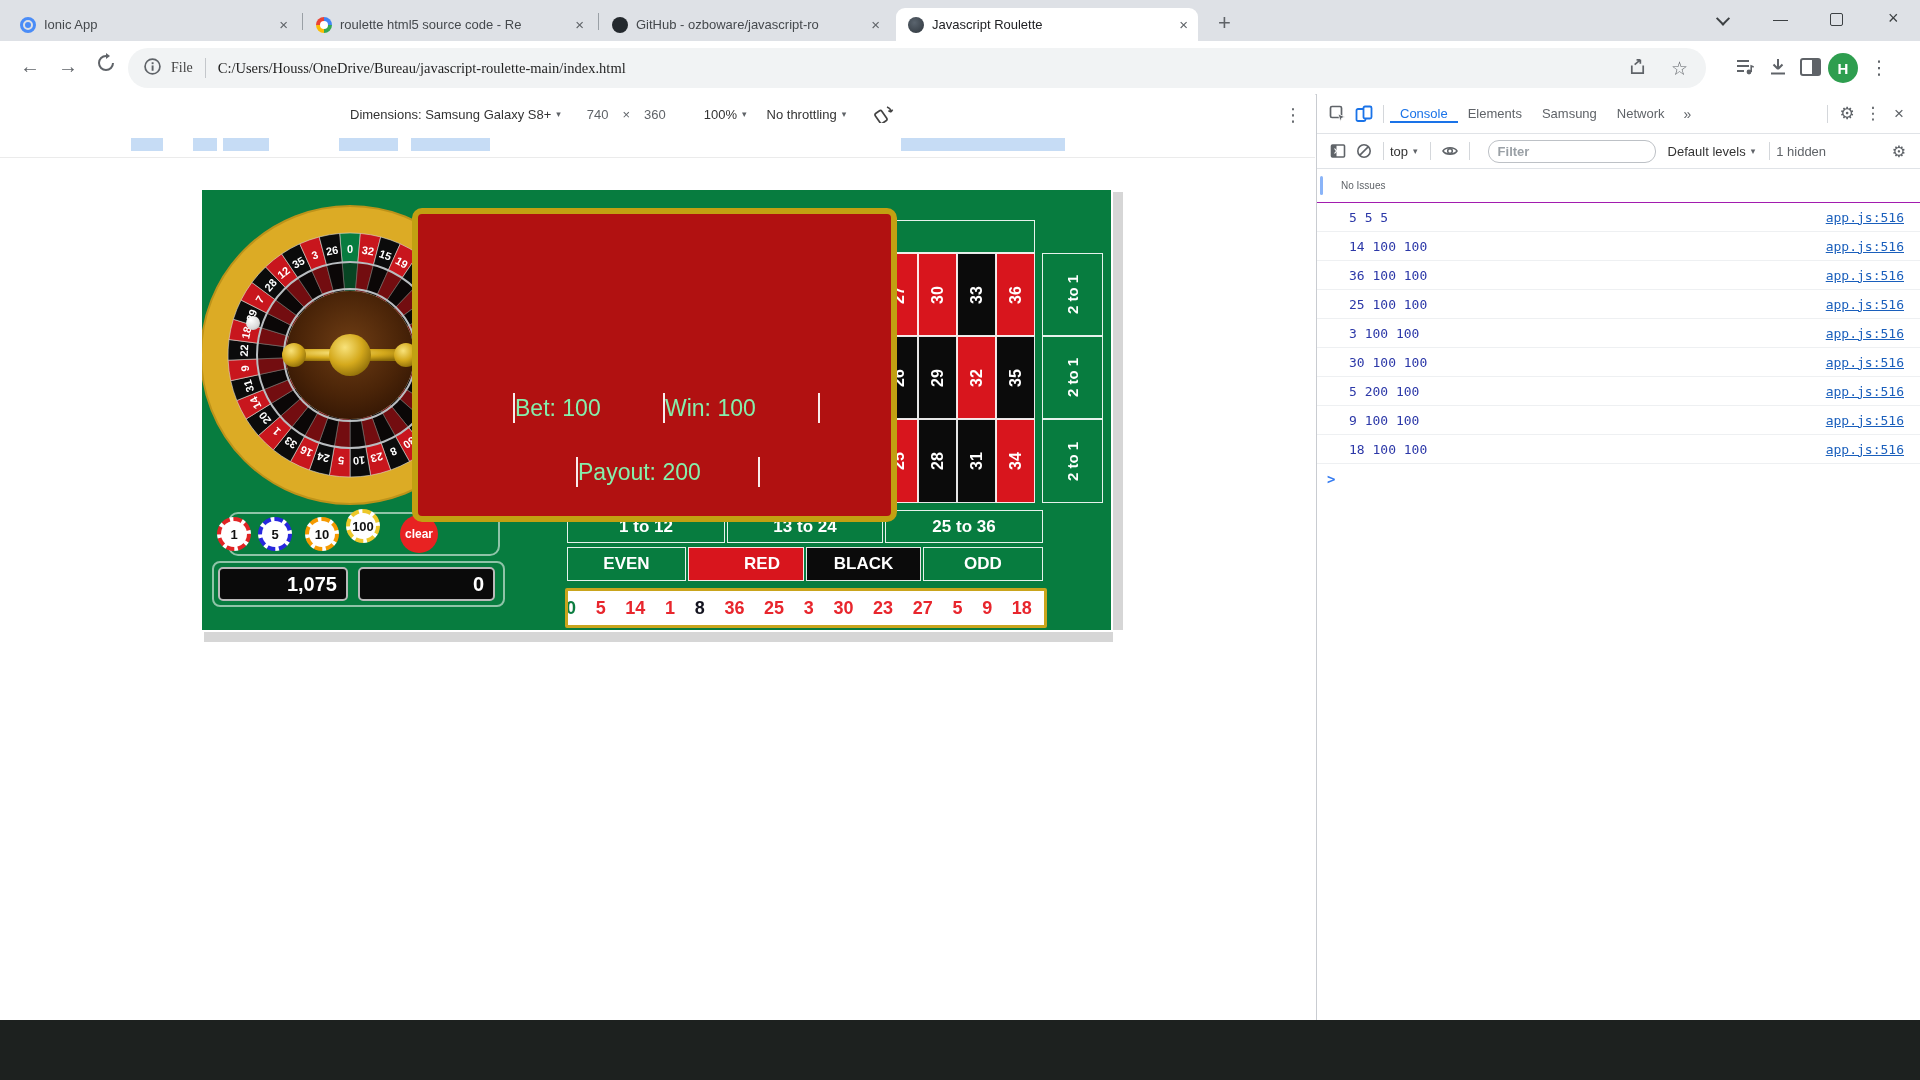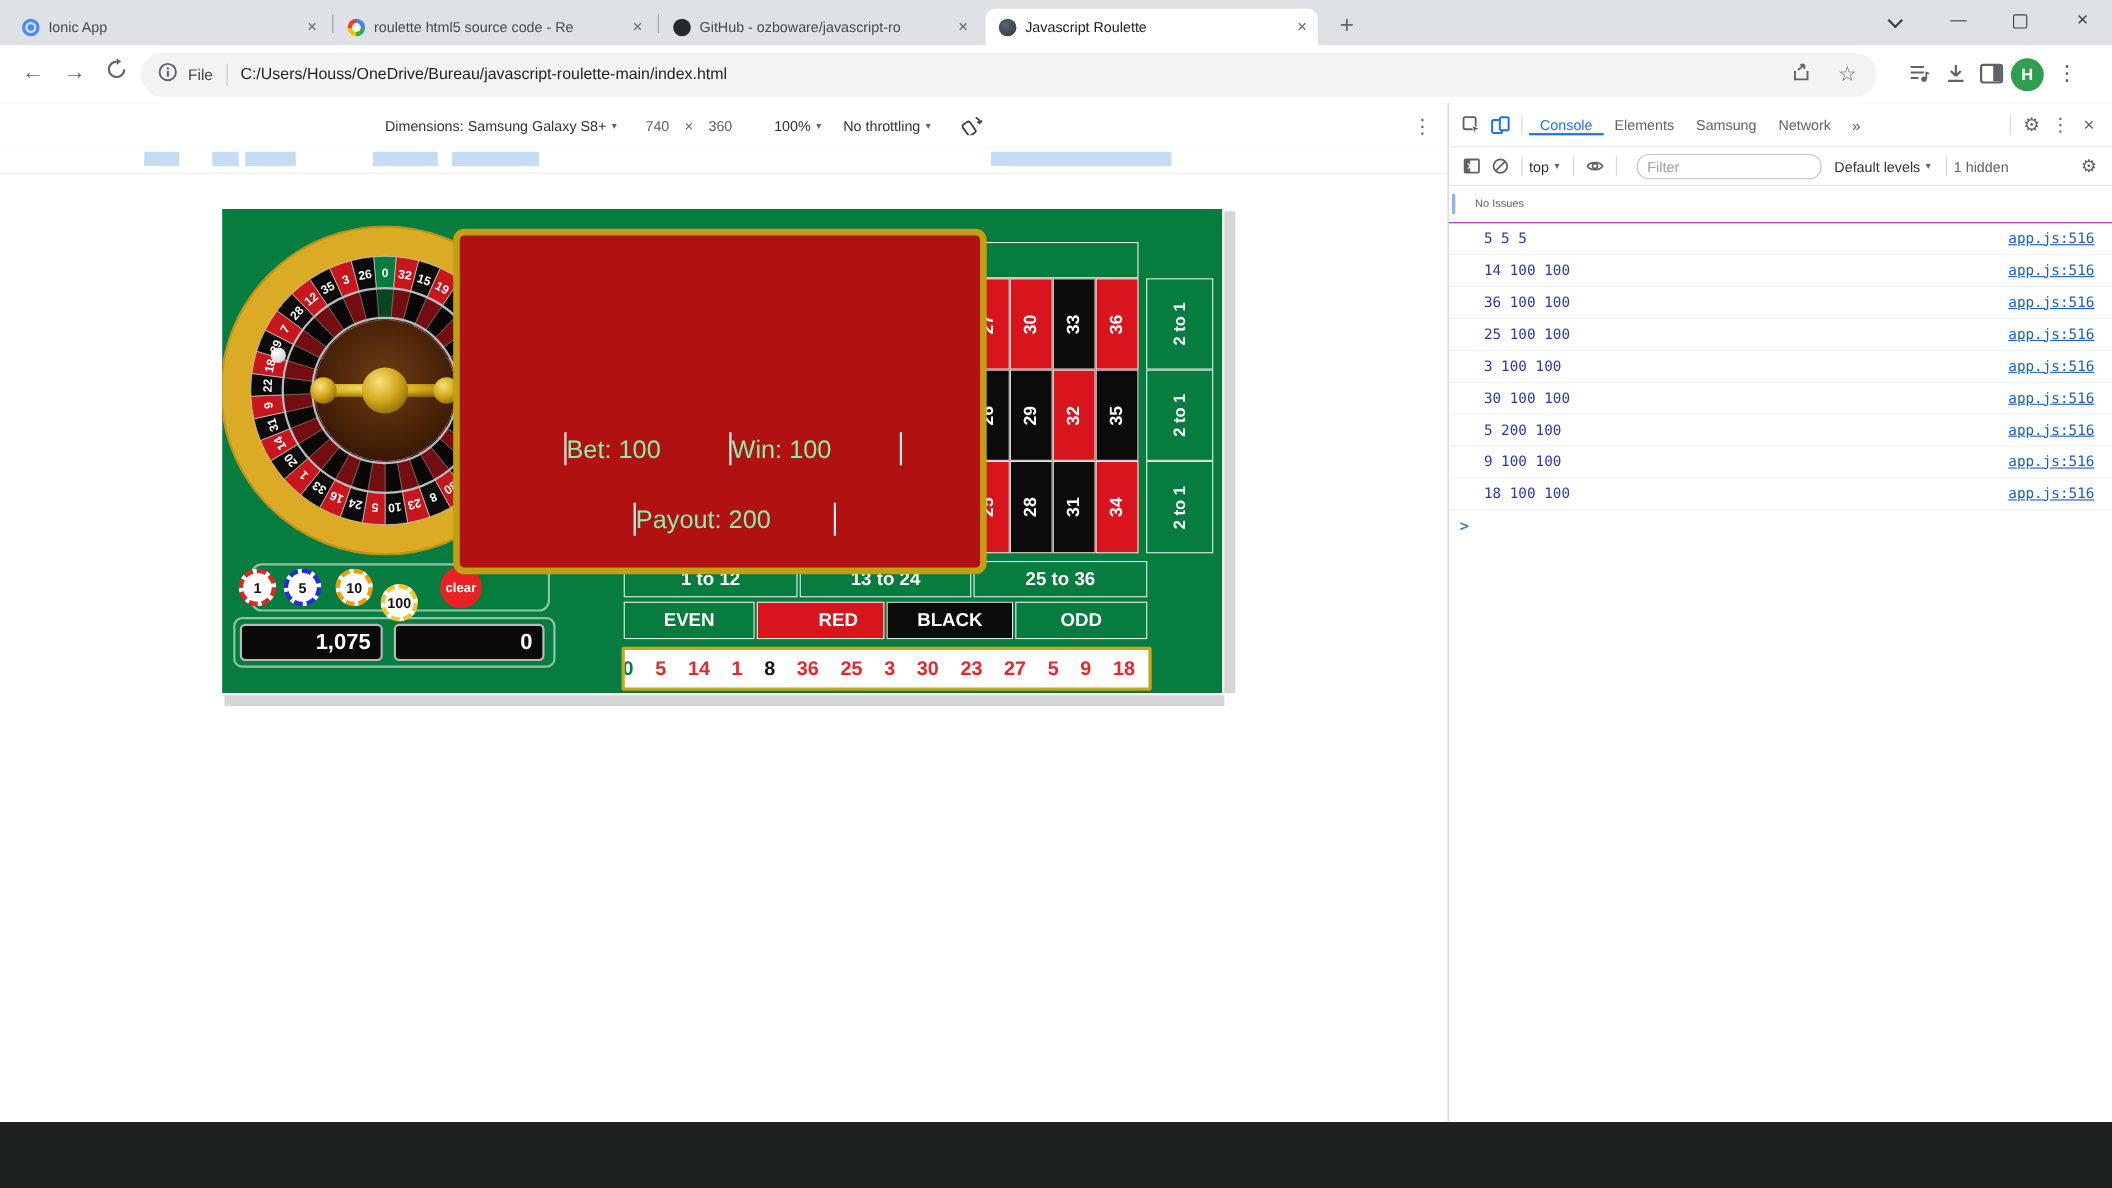--- a/index.html
+++ b/index.html
@@ -22,21 +22,21 @@
   .fav-roulette{border-radius:50%;background:radial-gradient(circle at 40% 35%,#5a646e,#2e353c);}
   .tabsep{position:absolute;top:13px;width:1px;height:17px;background:#9aa0a6;}
   #newtab{position:absolute;left:1218px;top:10px;font-size:22px;color:#5f6368;}
   .winctl{position:absolute;top:10px;color:#3c4043;font-size:15px;}
   .chev-down{width:10px;height:10px;border-right:2px solid #5f6368;border-bottom:2px solid #5f6368;transform:rotate(45deg);}
 
   
   #addressbar{position:absolute;left:0;top:41px;width:1920px;height:53px;background:#fff;border-bottom:1px solid #dfe1e5;}
   .navic{position:absolute;top:14px;font-size:20px;color:#5f6368;}
   #urlpill{position:absolute;left:128px;top:7px;width:1578px;height:40px;border-radius:20px;background:#f1f3f4;
-    display:flex;align-items:center;}
+    display:flex;align-items:center;font-family:Liberation Serif, serif;}
   #urlpill .sep{width:1px;height:20px;background:#c4c7cb;margin:0 12px;}
   #url-scheme{font-size:14px;color:#444;}
   #url-text{font-size:14.5px;color:#1f1f1f;white-space:nowrap;}
   .pill-ic{margin-left:auto;}
   .rt-ic{position:absolute;top:13px;width:26px;height:26px;display:flex;align-items:center;justify-content:center;color:#5f6368;}
   #avatar{position:absolute;left:1828px;top:12px;width:30px;height:30px;border-radius:50%;background:#2e9e4f;
     color:#fff;font-size:15px;font-weight:bold;display:flex;align-items:center;justify-content:center;}
 
   
   #devicebar{position:absolute;left:0;top:94px;width:1315px;height:40px;background:#fff;border-bottom:1px solid #ebebeb;}
@@ -88,21 +88,21 @@
 
   
   #devtools{position:absolute;left:1316px;top:94px;width:604px;height:926px;background:#fff;border-left:1px solid #c9ccd1;box-sizing:border-box;}
   #dt-header{height:39px;border-bottom:1px solid #e0e3e7;display:flex;align-items:center;padding:0 8px;}
   .dt-tab{font-size:13px;color:#5f6368;padding:0 10px;height:39px;line-height:39px;box-sizing:border-box;}
   .dt-tab.active{color:#1a73e8;border-bottom:2px solid #1a73e8;}
   .dt-sep{width:1px;height:18px;background:#d4d7db;margin:0 6px;}
   .dt-ic{width:26px;height:26px;display:flex;align-items:center;justify-content:center;color:#5f6368;flex:none;}
   #dt-toolbar{height:34px;border-bottom:1px solid #e0e3e7;display:flex;align-items:center;padding:0 8px;font-size:13px;color:#333;}
   #dt-filter{width:148px;height:21px;border:1px solid #bdc1c6;border-radius:11px;padding:0 9px;font-size:13px;
-    color:#333;outline:none;margin:0 12px;font-family:"Liberation Sans",sans-serif;}
+    color:#333;outline:none;margin:0 12px;font-family:"Liberation Sans",sans-serif;font-weight:bold;}
   #dt-filter::placeholder{color:#9aa0a6;}
   #dt-issues{height:33px;border-bottom:1px solid #a21caf;display:flex;align-items:center;font-size:10px;color:#5f6368;position:relative;}
   #dt-issues .bar{position:absolute;left:3px;top:7px;width:3px;height:19px;background:#8ab4f8;border-radius:2px;}
   #dt-issues .txt{margin-left:24px;}
   .console-row{height:28px;border-bottom:1px solid #eef0f2;display:flex;align-items:center;
     font-family:"DejaVu Sans Mono",monospace;font-size:13px;}
   .console-row .msg{margin-left:32px;color:#2c38a8;}
   .console-row .src{margin-left:auto;margin-right:16px;color:#1a5fbc;text-decoration:underline;}
   #dt-prompt{height:30px;display:flex;align-items:center;color:#367cf1;font-weight:bold;
     font-family:"DejaVu Sans Mono",monospace;font-size:14px;padding-left:10px;}
@@ -409,21 +409,21 @@
         <span class="hist-n">5</span>
         <span class="hist-n">9</span>
         <span class="hist-n">18</span>
       </div>
 
     <div id="chipbox"></div>
     <div id="chips-row">
         <div class="chip" style="left: 15px; top: 327px; border: 4px dashed rgb(224, 36, 36);">1</div>
         <div class="chip" style="left: 56px; top: 327px; border: 4px dashed rgb(40, 40, 221);">5</div>
         <div class="chip" style="left: 103px; top: 327px; border: 4px dashed rgb(245, 154, 0);">10</div>
-        <div class="chip" style="left: 144px; top: 341px; border: 4px dashed rgb(237, 200, 42); text-align: center;">100</div>
+        <div class="chip" style="left: 144px; top: 319px; border: 4px dashed rgb(237, 200, 42); text-align: center;">100</div>
       </div>
     <div id="clearbtn">clear</div>
 
     <div id="lcdbox"></div>
     <div class="lcd" style="left:16px;top:377px;width:130px;height:34px">1,075</div>
     <div class="lcd" style="left:156px;top:377px;width:137px;height:34px">0</div>
 
     <div id="popup">
       <div class="prow" style="top:172px">
         <div class="pbar" style="left:95px"></div>

